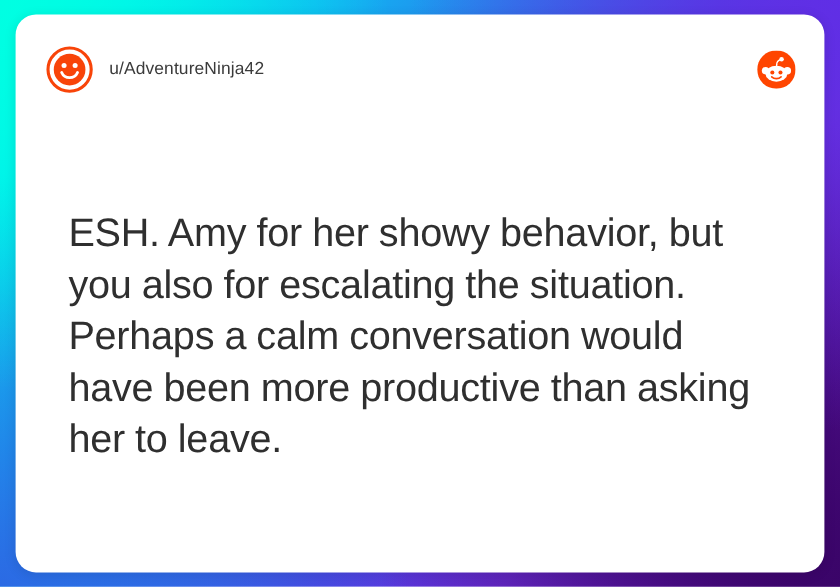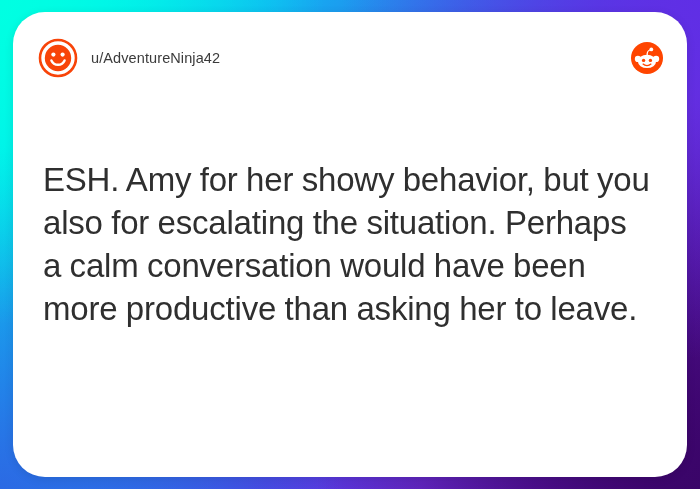--- a/index.html
+++ b/index.html
@@ -46,21 +46,21 @@
   }
 
   .card {
     position: absolute;
     left: 13px;
     top: 12px;
     width: 674px;
     height: 465px;
     box-sizing: border-box;
     background: #ffffff;
-    border-radius: 32px;
+    border-radius: 17px;
     box-shadow: 0 2px 10px rgba(0,0,0,0.10);
     overflow: hidden;
   }
 
   .card-header {
     position: absolute;
     left: 0;
     top: 0;
     right: 0;
     height: 92px;
@@ -97,21 +97,21 @@
   }
 
   .card-body {
     position: absolute;
     left: 28px;
     right: 34px;
     top: 144px;
   }
 
   .comment-text {
-    margin: 2px;
+    margin: 16px;
     font-size: 33px;
     line-height: 43px;
     color: #2f2f2f;
     letter-spacing: -0.2px;
     font-weight: 400;
     word-spacing: -0.5px;
   }
 </style>
 </head>
 <body>

